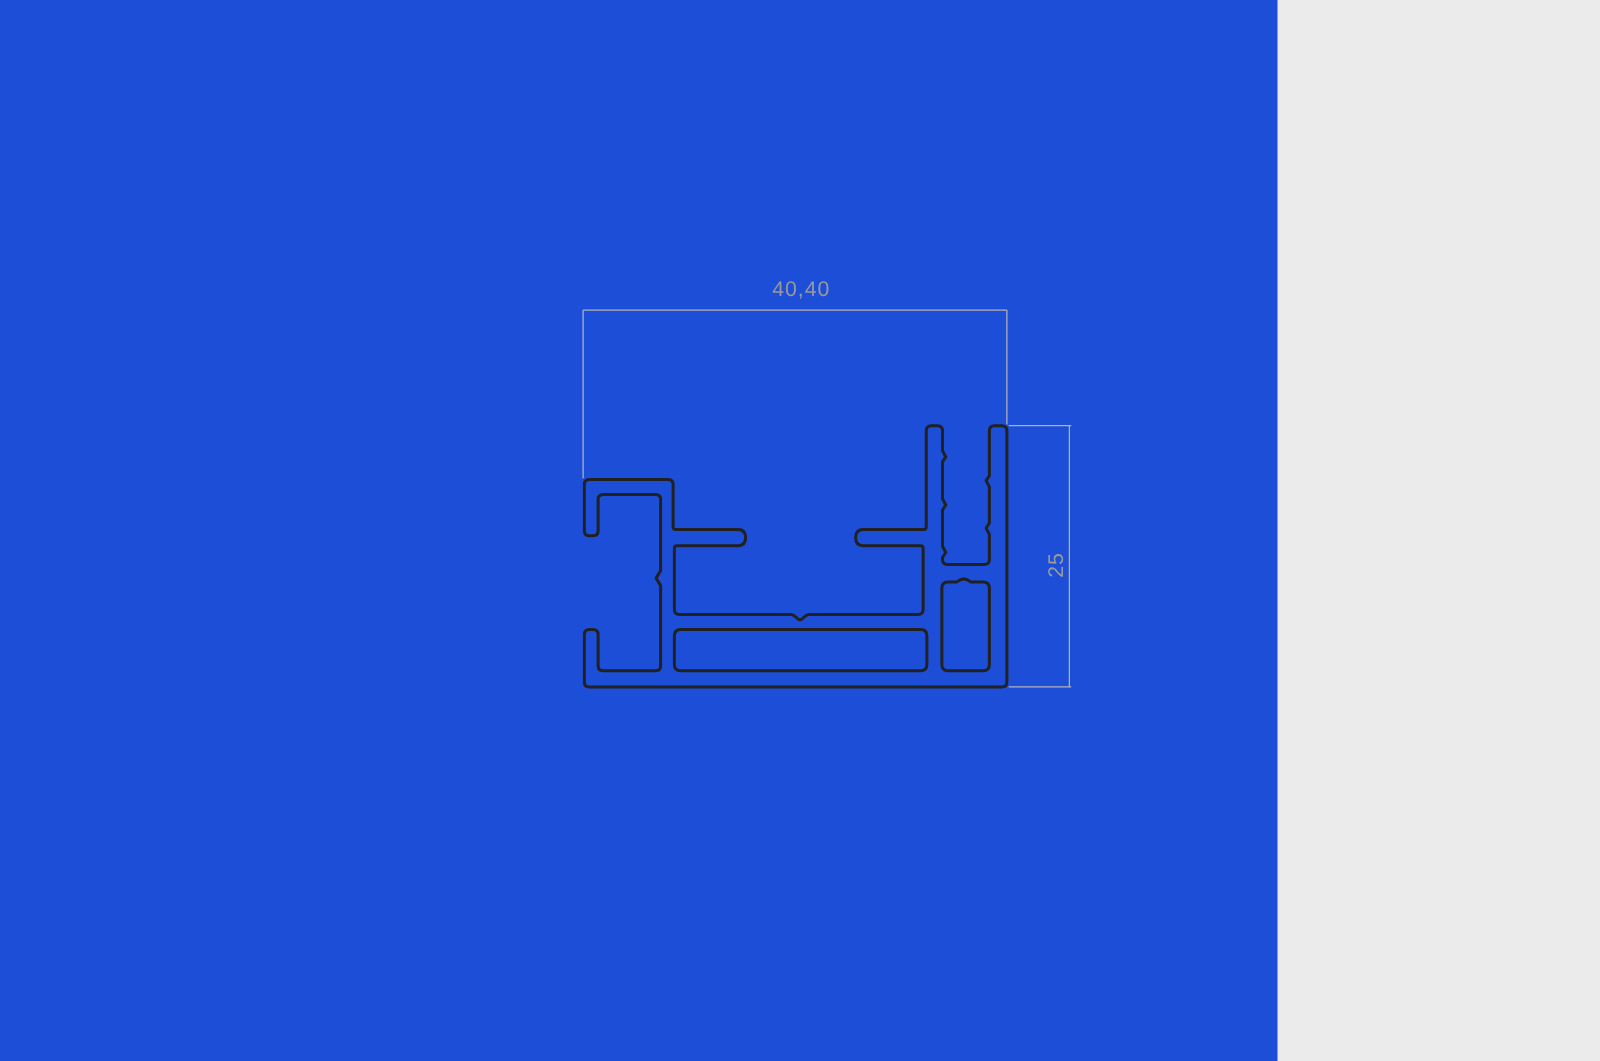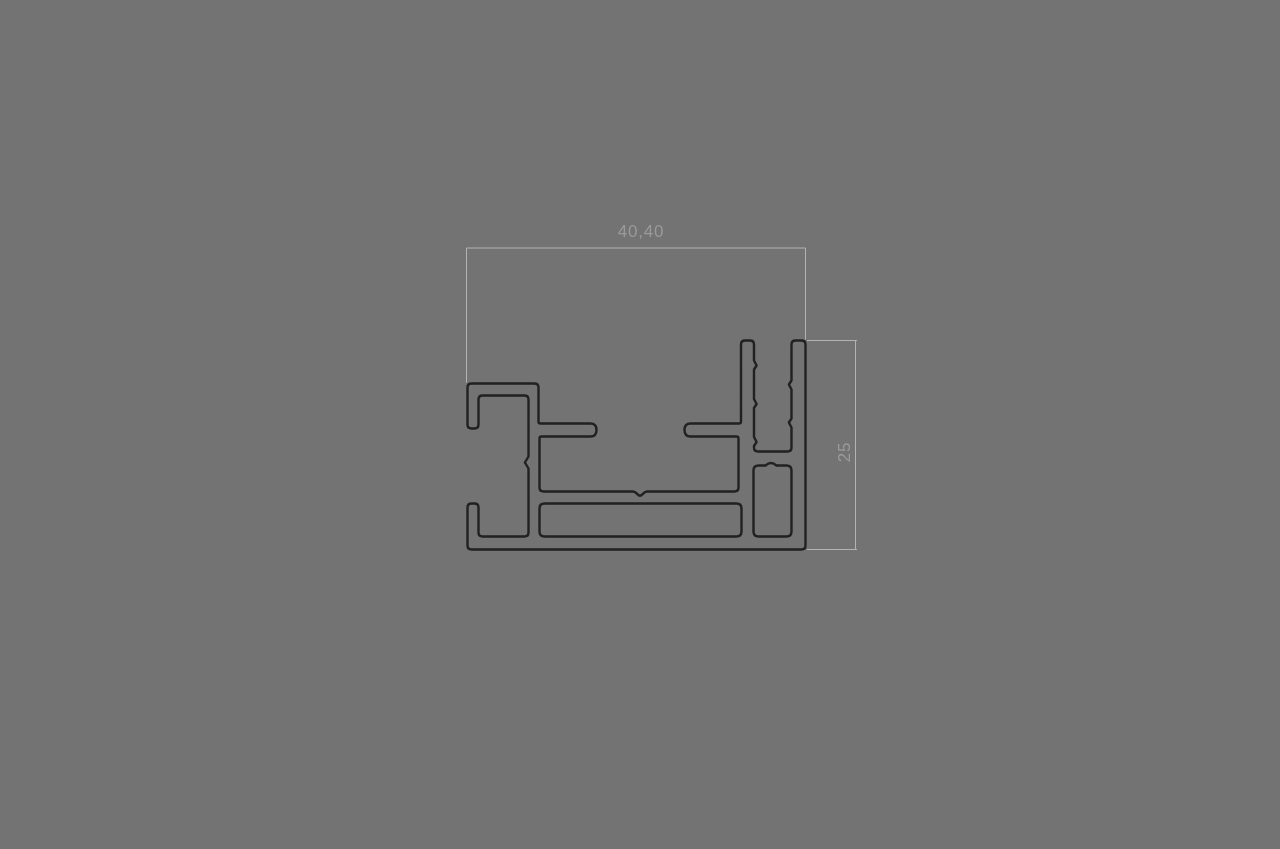--- a/index.html
+++ b/index.html
@@ -6,23 +6,23 @@
     margin: 0;
     padding: 0;
     width: 1280px;
     height: 849px;
     overflow: hidden;
     background: #EBEBEB;
     font-family: "Liberation Sans", sans-serif;
   }
   .stage {
     position: relative;
-    width: 1280px;
+    width: 1022px;
     height: 849px;
-    background: #737373;
+    background: #1d4ed8;
   }
   svg { display: block; }
   .dim-text {
     font-family: "Liberation Sans", sans-serif;
     font-size: 17px;
     letter-spacing: 0.8px;
     stroke: none;
   }
 </style>
 </head>

